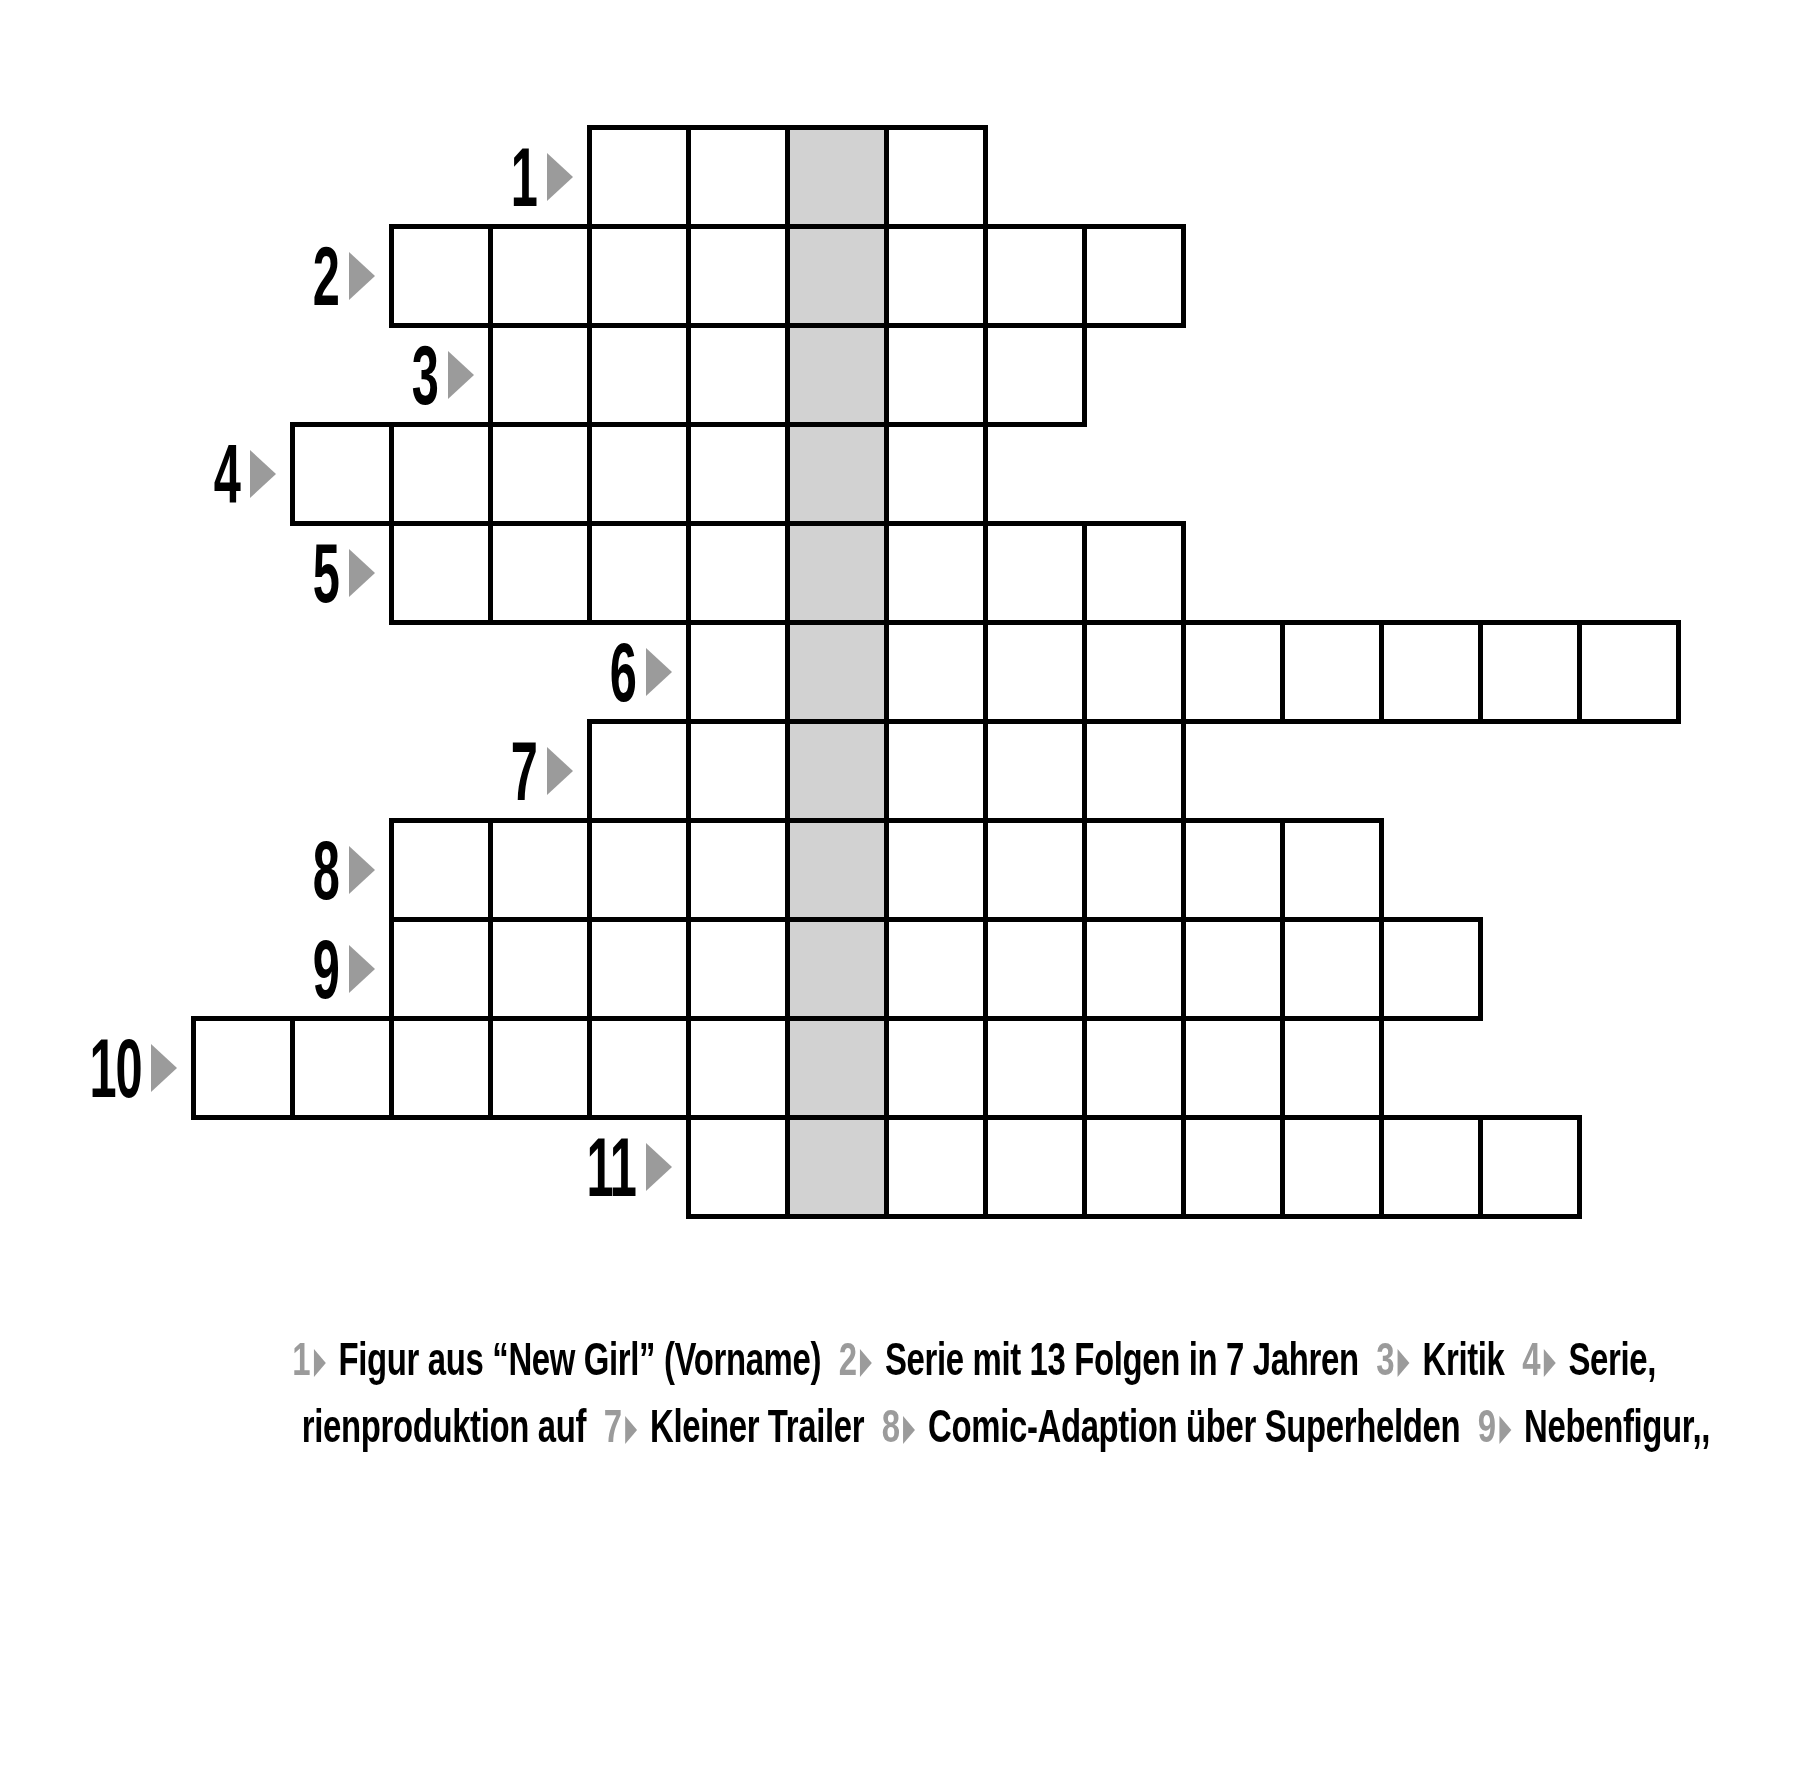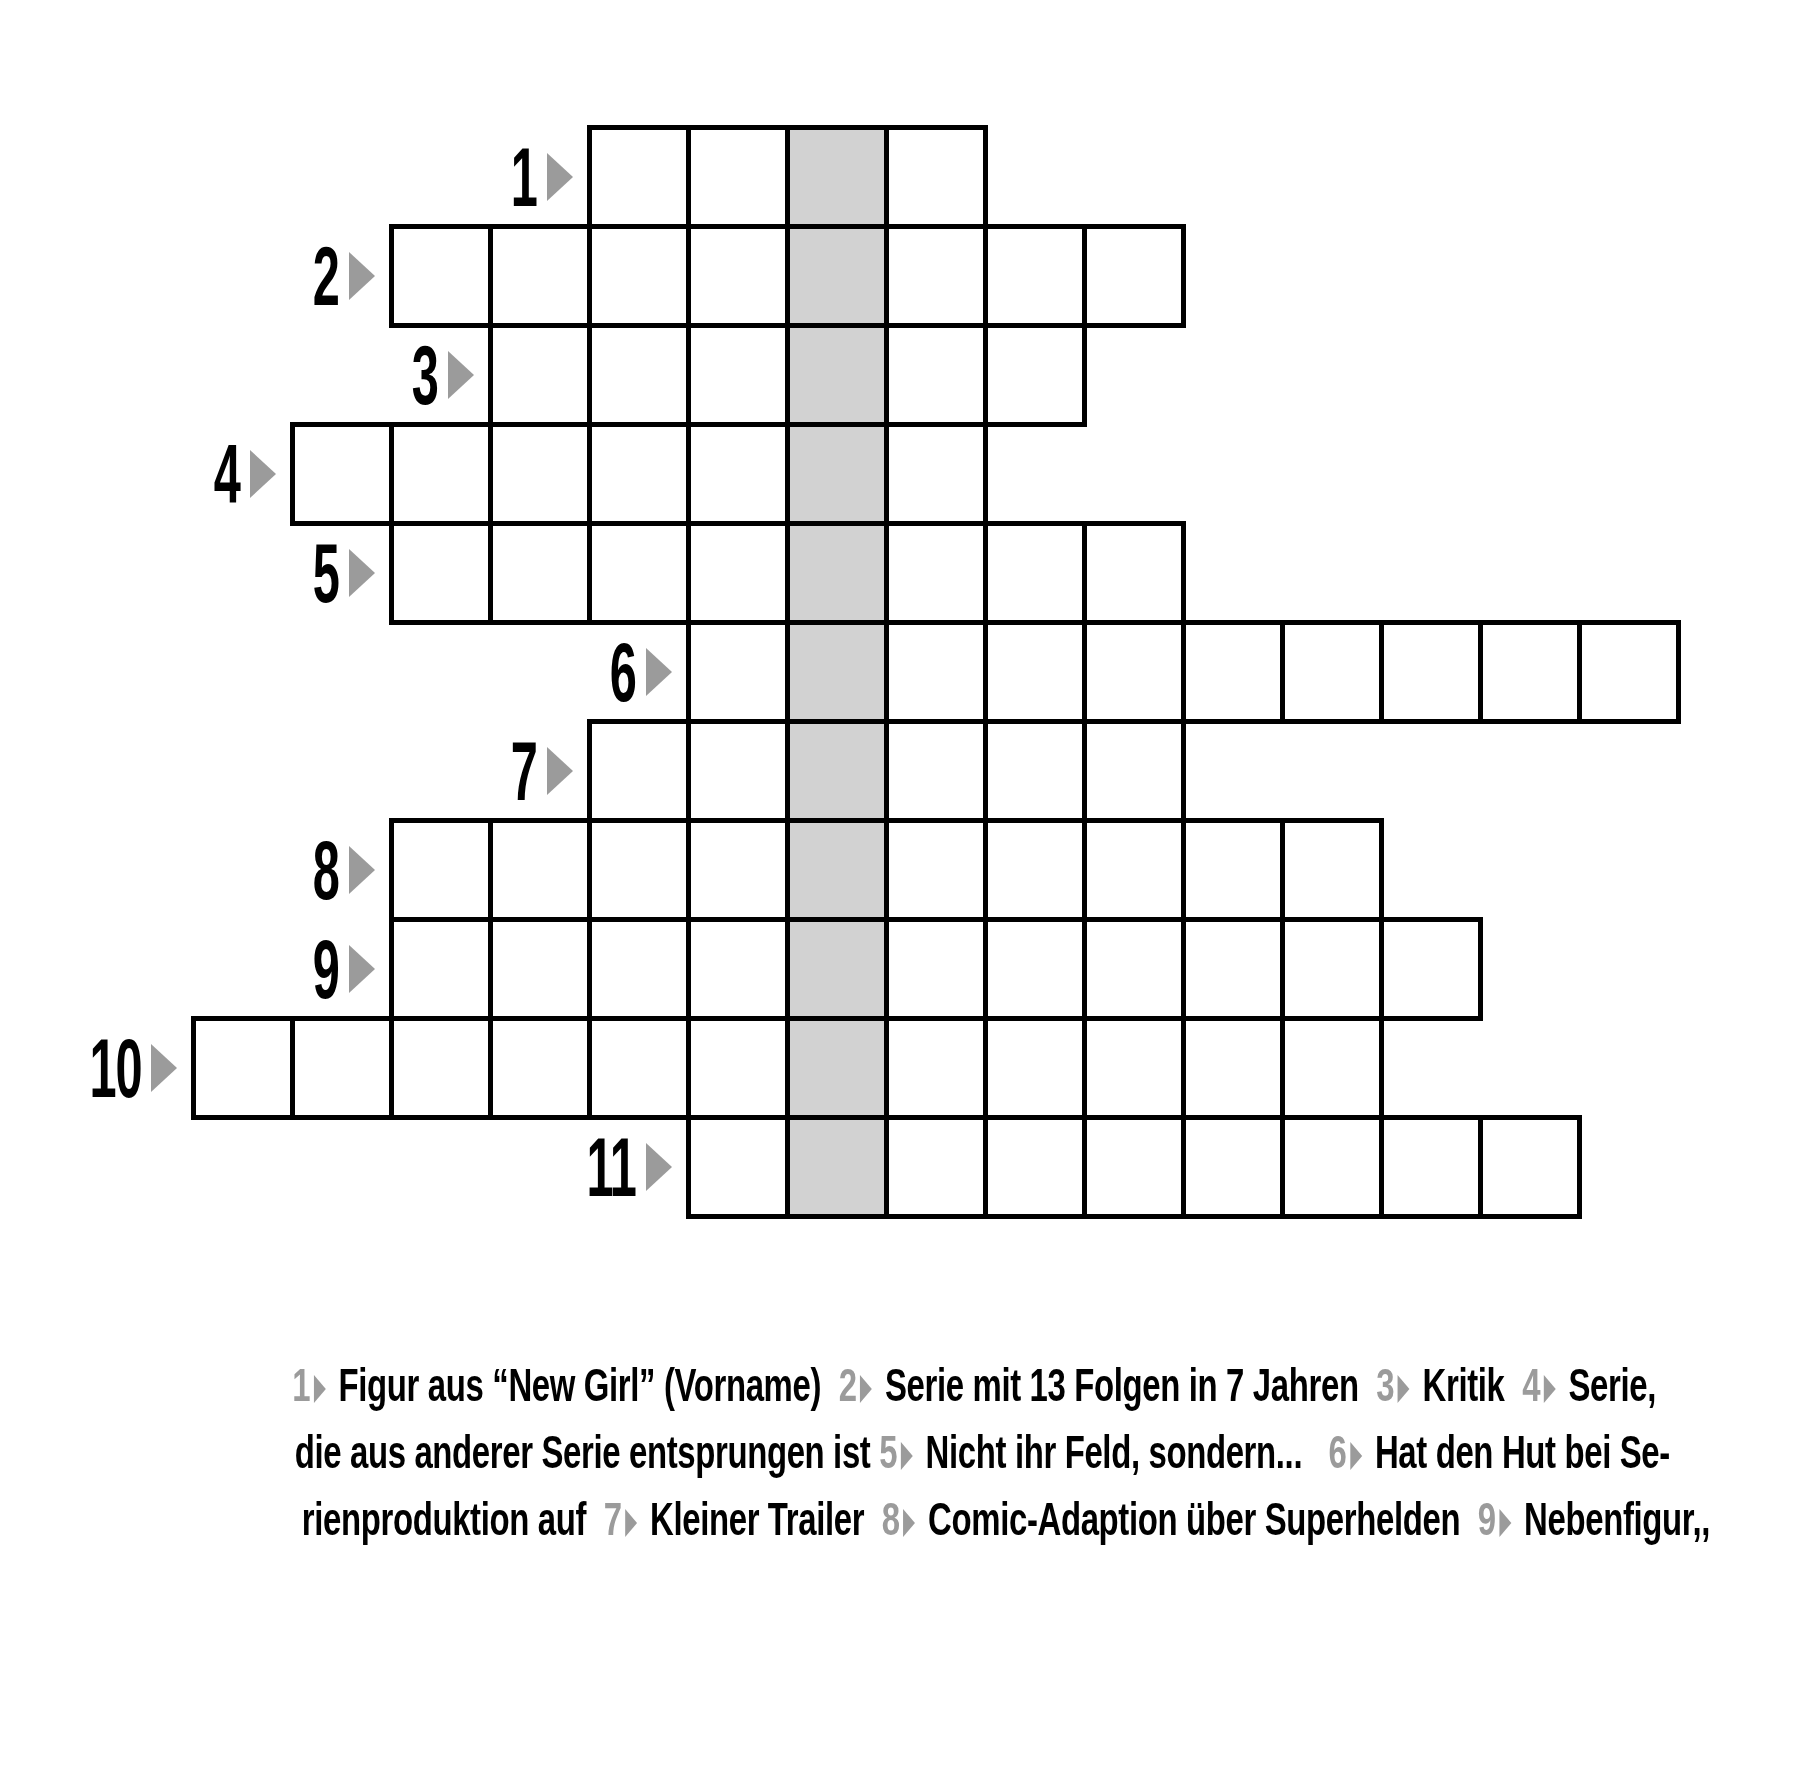--- a/index.html
+++ b/index.html
@@ -10,21 +10,21 @@
   .cell{position:absolute;width:104px;height:104px;box-sizing:border-box;
         border:5px solid #000;background:#ffffff;}
   .cell.gray{background:#d2d2d2;}
   .row-label{position:absolute;width:320px;height:104px;display:flex;align-items:center;
              justify-content:flex-end;gap:10px;}
   .row-num{font-weight:bold;font-size:84px;line-height:1;color:#000;
            transform:scaleX(0.58);transform-origin:right center;letter-spacing:-2px;}
   .tri-big{width:0;height:0;border-style:solid;border-width:24px 0 24px 26px;
            border-color:transparent transparent transparent #9b9b9b;}
   
-  #clues{position:absolute;left:0;top:1325px;width:1800px;text-align:center;margin-top:26px;}
+  #clues{position:absolute;left:0;top:1325px;width:1800px;text-align:center;}
   .clue-line{height:67px;line-height:67px;white-space:pre;}
   .clue-line-inner{display:inline-block;white-space:pre;transform:scaleX(0.70);
                    transform-origin:center center;font-weight:bold;font-size:47px;
                    color:#000;letter-spacing:-0.5px;}
   .clue-num{color:#9b9b9b;}
   .tri-small{display:inline-block;width:0;height:0;border-style:solid;
              border-width:14px 0 14px 17px;
              border-color:transparent transparent transparent #9b9b9b;
              margin:0 6px 0 5px;position:relative;top:2px;}
 </style>
@@ -164,16 +164,15 @@
       <div class="cell" style="left: 1089px; top: 990px;"></div>
       <div class="cell" style="left: 1188px; top: 990px;"></div>
       <div class="cell" style="left: 1287px; top: 990px;"></div>
       <div class="row-label" style="left: 161px; top: 990px;">
         <span class="row-num">11</span>
         <div class="tri-big"></div>
       </div>
     </div>
   <div id="clues">
       <div class="clue-line"><div class="clue-line-inner"><span class="clue-num">1</span><span class="tri-small"></span><span> Figur aus “New Girl” (Vorname)  </span><span class="clue-num">2</span><span class="tri-small"></span><span> Serie mit 13 Folgen in 7 Jahren  </span><span class="clue-num">3</span><span class="tri-small"></span><span> Kritik  </span><span class="clue-num">4</span><span class="tri-small"></span><span> Serie,</span></div></div>
-      <div class="clue-line"><div class="clue-line-inner"><span>die aus anderer Serie entsprungen ist </span><span class="clue-num">5</span><span class="tri-small"></span><span> Nicht ihr Feld, sondern...   </span><span class="clue-num">6</span><span class="tri-small"></span><span> Hat den Hut bei Se-</span></div></div>
       <div class="clue-line"><div class="clue-line-inner"><span>rienproduktion auf  </span><span class="clue-num">7</span><span class="tri-small"></span><span> Kleiner Trailer  </span><span class="clue-num">8</span><span class="tri-small"></span><span> Comic-Adaption über Superhelden  </span><span class="clue-num">9</span><span class="tri-small"></span><span> Nebenfigur,,</span></div></div>
     </div>
 </div>
 
 </body></html>

